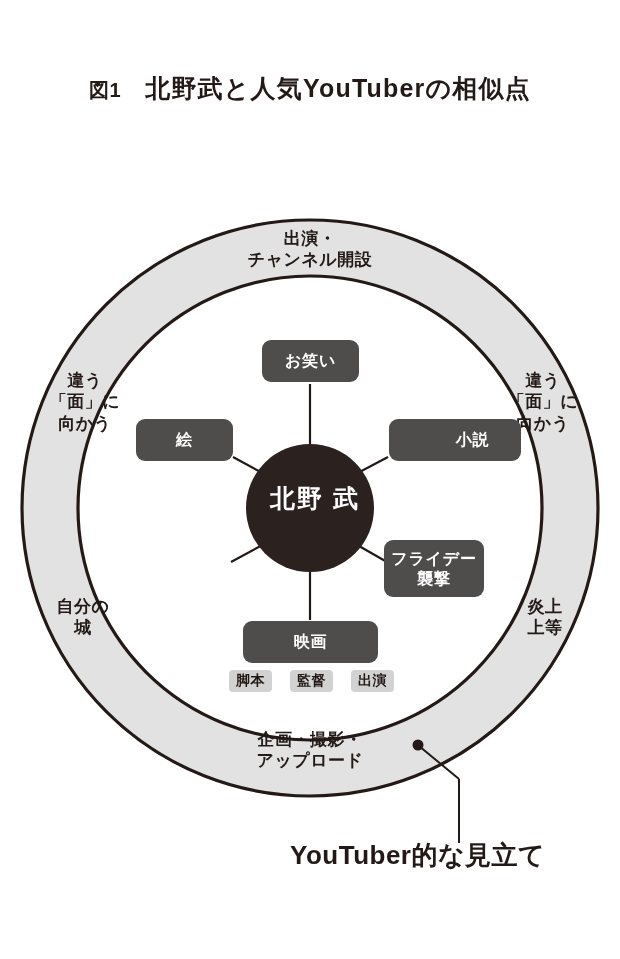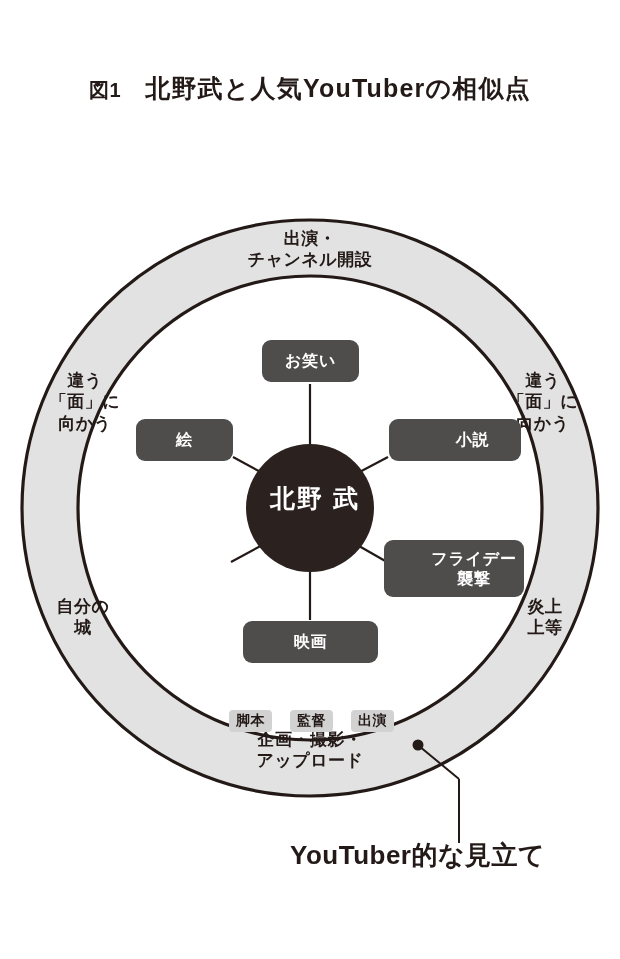--- a/index.html
+++ b/index.html
@@ -99,32 +99,31 @@
     align-items: center;
     justify-content: center;
     text-align: center;
     white-space: pre-line;
     letter-spacing: 0.8px;
   }
   #node-owarai     { left: 262px; top: 340px; width: 97px;  height: 42px; }
   #node-e          { left: 136px; top: 419px; width: 97px;  height: 42px; }
   #node-shosetsu   { left: 389px; top: 419px; width: 97px;  height: 42px; padding-left: 35px; }
   #node-challenge  { left: 131px; top: 540px; width: 100px; height: 57px; }
-  #node-friday     { left: 384px; top: 540px; width: 100px; height: 57px; padding-left: 40px; }
+  #node-friday     { left: 384px; top: 540px; width: 100px; height: 57px; }
   #node-eiga       { left: 243px; top: 621px; width: 135px; height: 42px; }
 
   
   #sub-chips {
     position: absolute;
     left: 229px;
     top: 670px;
     width: 165px;
     display: flex;
     justify-content: space-between;
-    margin-top: 40px;
   }
   .sub-chip {
     background: #d2d2d2;
     border-radius: 4px;
     color: #231a17;
     font-size: 14px;
     font-weight: bold;
     padding: 3px 7px 4px 7px;
     letter-spacing: 0.5px;
     line-height: 1.1;

